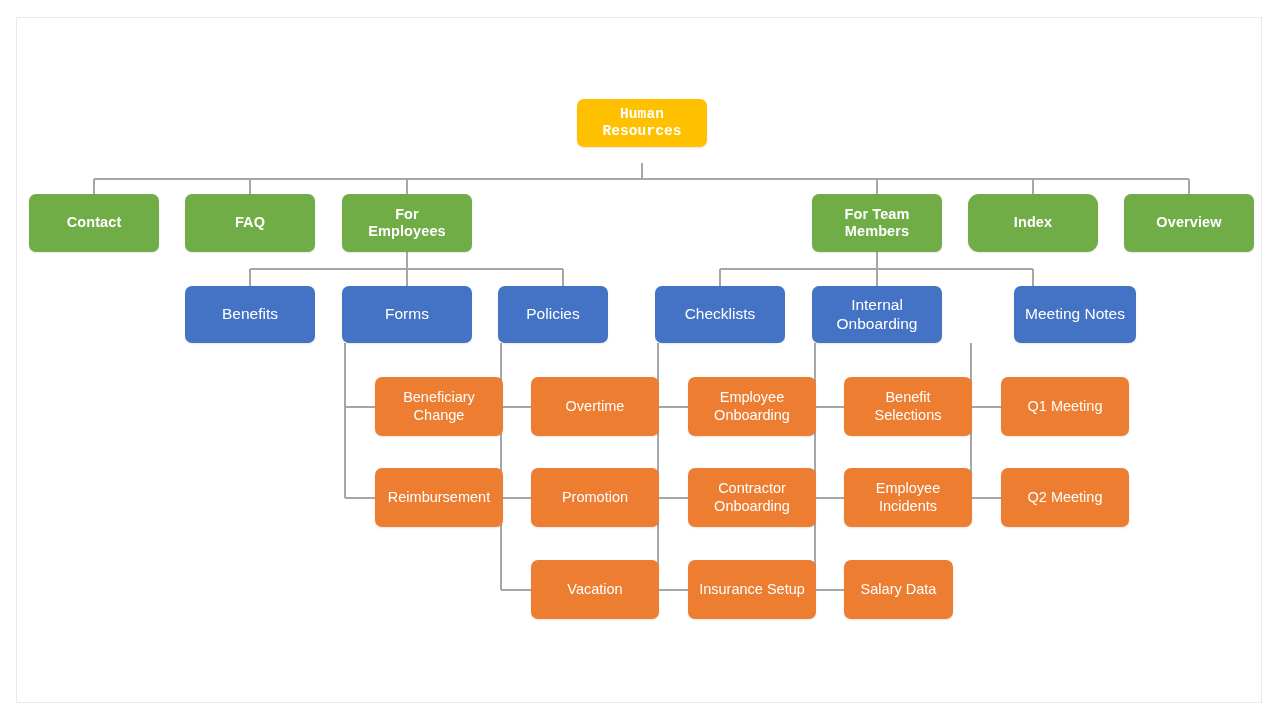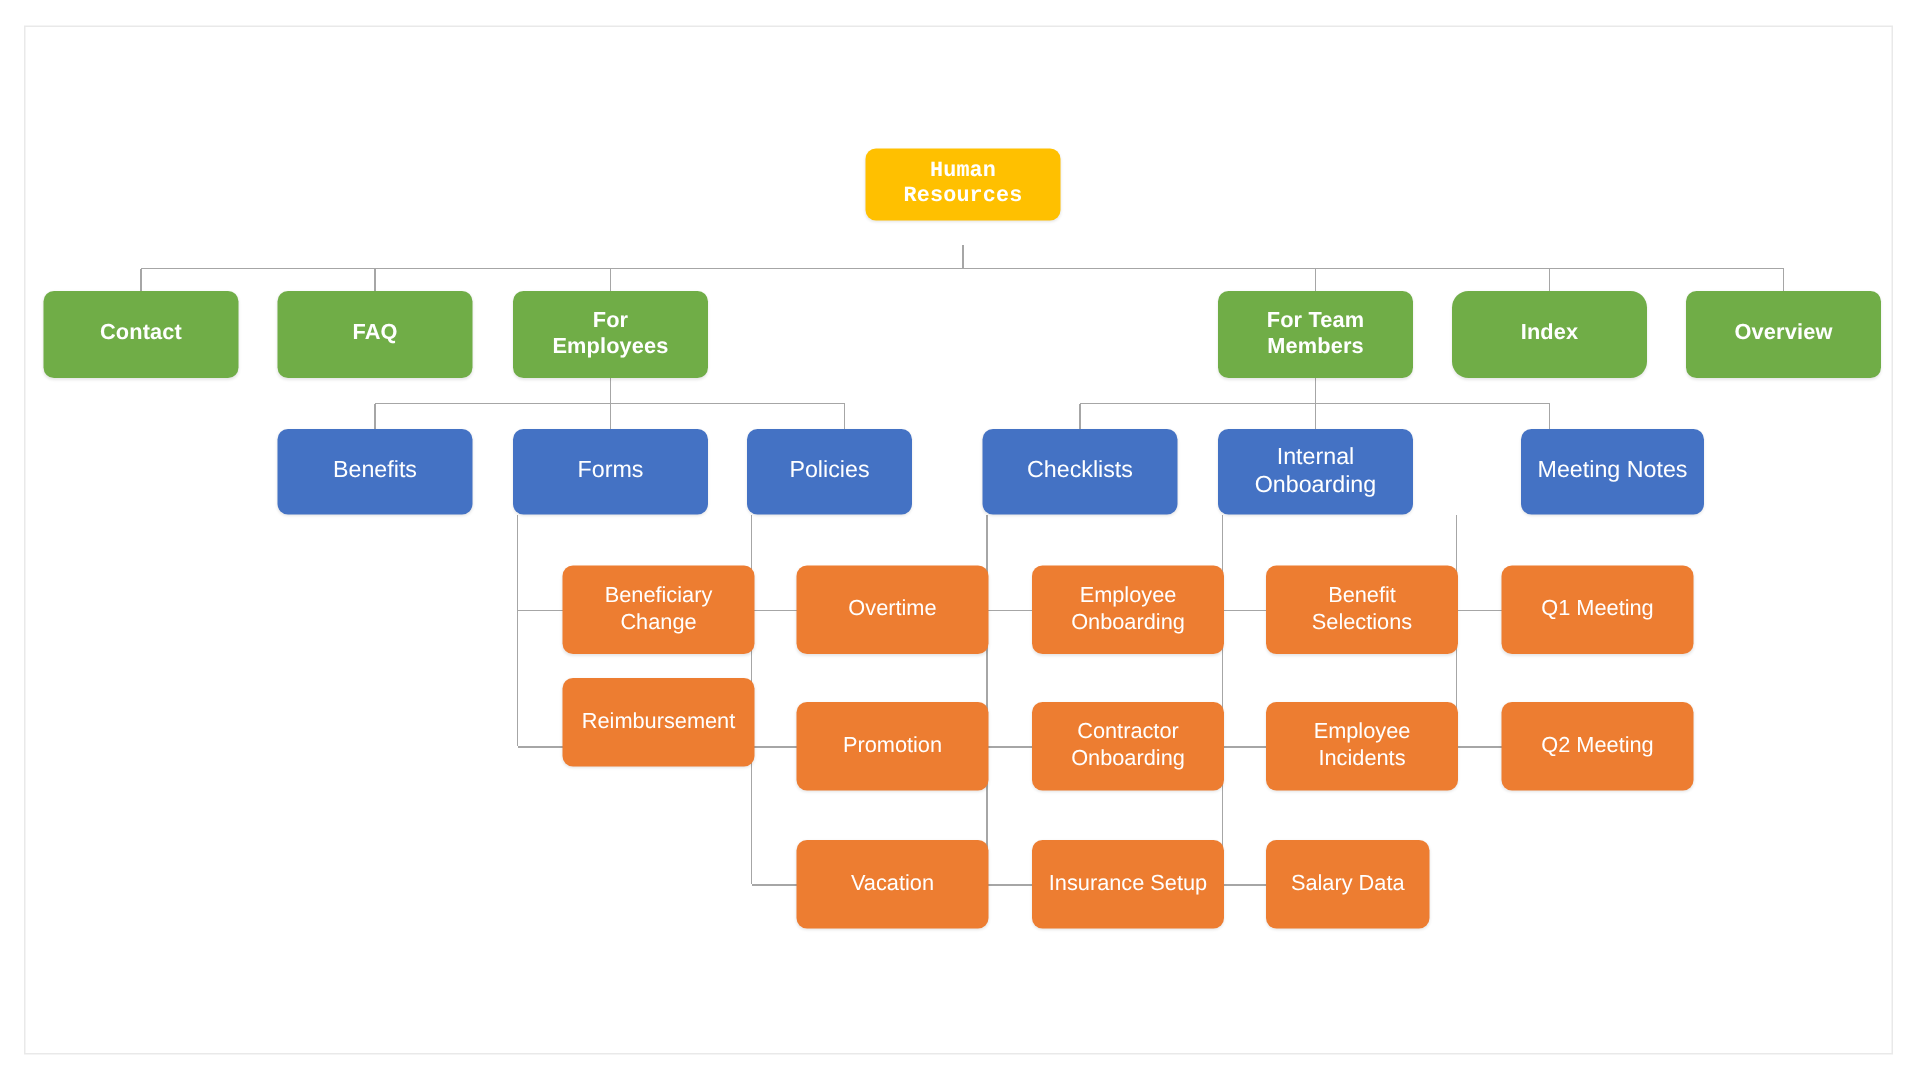--- a/index.html
+++ b/index.html
@@ -139,21 +139,21 @@
       <div class="node green" style="left: 1124px; top: 194px; width: 130px; height: 58px;">Overview</div>
       <div class="node blue" style="left: 185px; top: 286px; width: 130px; height: 57px;">Benefits</div>
       <div class="node blue" style="left: 342px; top: 286px; width: 130px; height: 57px; text-align: center;">Forms</div>
       <div class="node blue" style="left: 498px; top: 286px; width: 110px; height: 57px;">Policies</div>
       <div class="node blue" style="left: 655px; top: 286px; width: 130px; height: 57px;">Checklists</div>
       <div class="node blue" style="left: 812px; top: 286px; width: 130px; height: 57px;">Internal
 Onboarding</div>
       <div class="node blue" style="left: 968px; top: 286px; width: 122px; height: 57px; margin-left: 46px;">Meeting Notes</div>
       <div class="node orange" style="left: 375px; top: 377px; width: 128px; height: 59px;">Beneficiary
 Change</div>
-      <div class="node orange" style="left: 375px; top: 452px; width: 128px; height: 59px;">Reimbursement</div>
+      <div class="node orange" style="left: 375px; top: 468px; width: 128px; height: 59px;">Reimbursement</div>
       <div class="node orange" style="left: 531px; top: 377px; width: 128px; height: 59px;">Overtime</div>
       <div class="node orange" style="left: 531px; top: 468px; width: 128px; height: 59px;">Promotion</div>
       <div class="node orange" style="left: 531px; top: 560px; width: 128px; height: 59px;">Vacation</div>
       <div class="node orange" style="left: 688px; top: 377px; width: 128px; height: 59px;">Employee
 Onboarding</div>
       <div class="node orange" style="left: 688px; top: 468px; width: 128px; height: 59px;">Contractor
 Onboarding</div>
       <div class="node orange" style="left: 688px; top: 560px; width: 128px; height: 59px;">Insurance Setup</div>
       <div class="node orange" style="left: 844px; top: 377px; width: 128px; height: 59px;">Benefit Selections</div>
       <div class="node orange" style="left: 844px; top: 468px; width: 128px; height: 59px;">Employee

